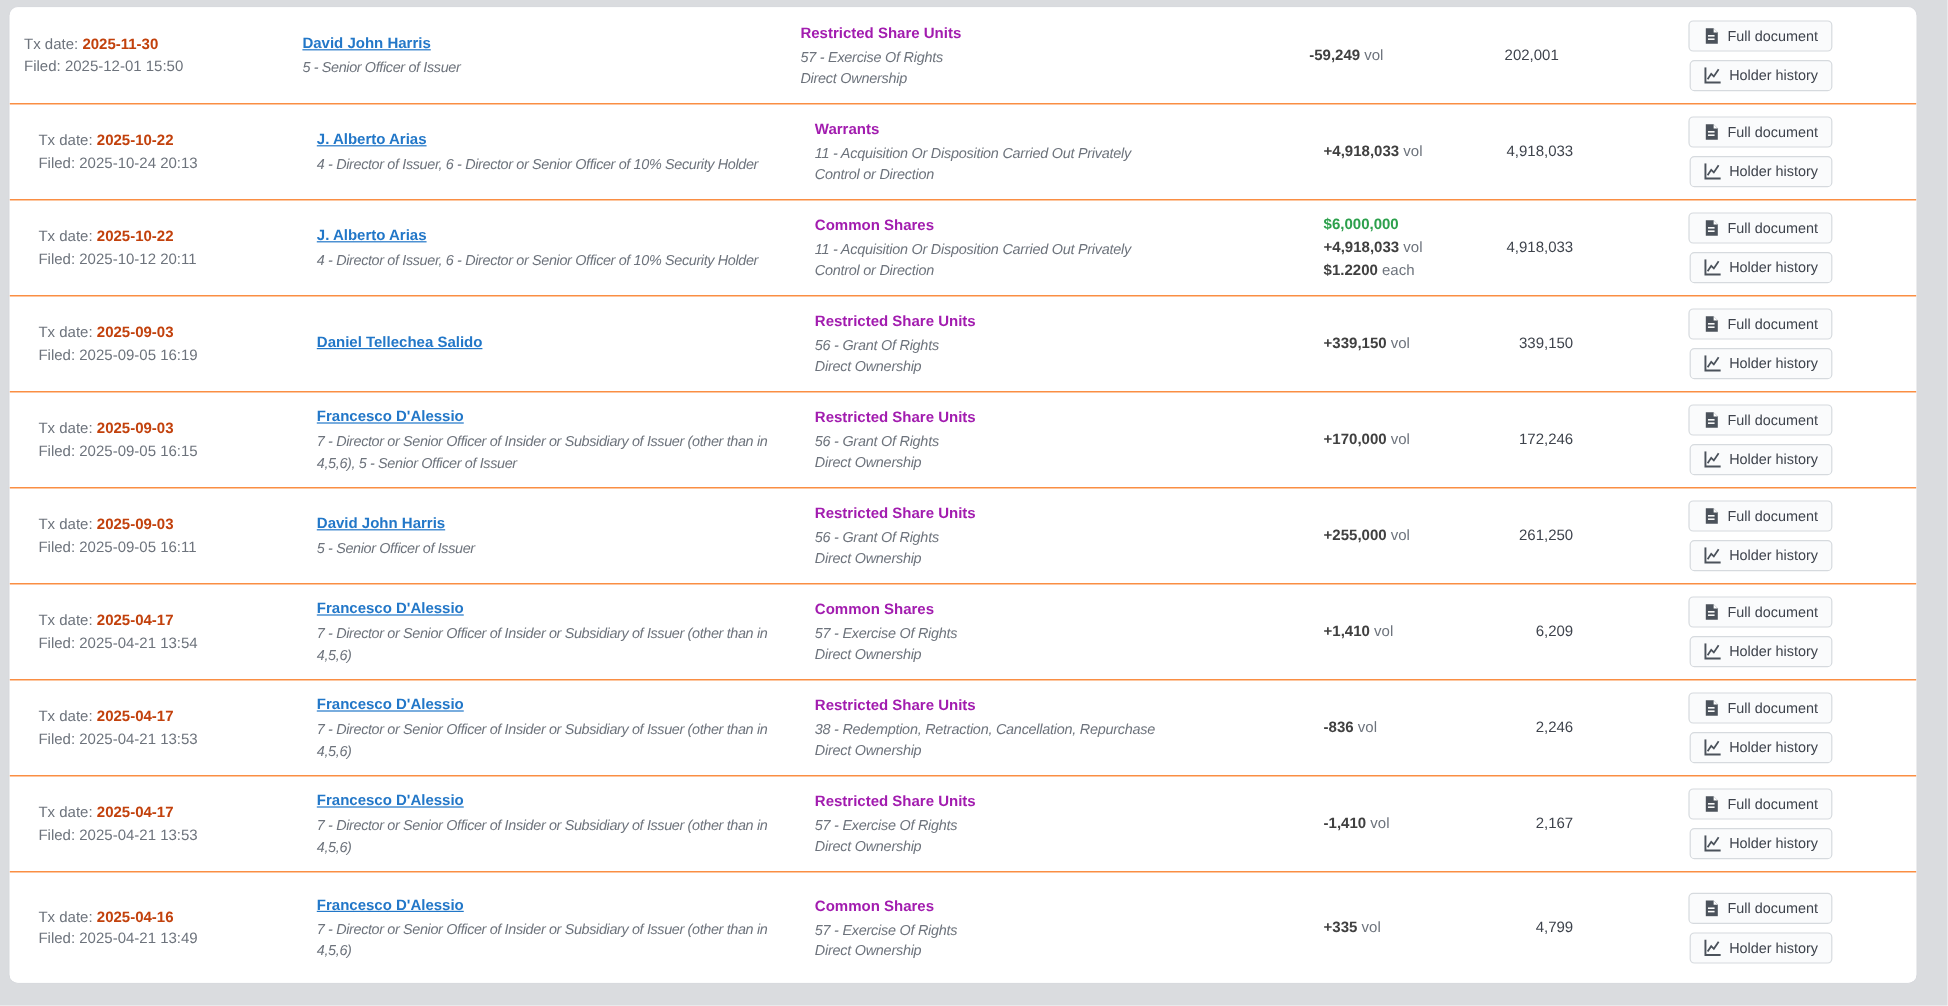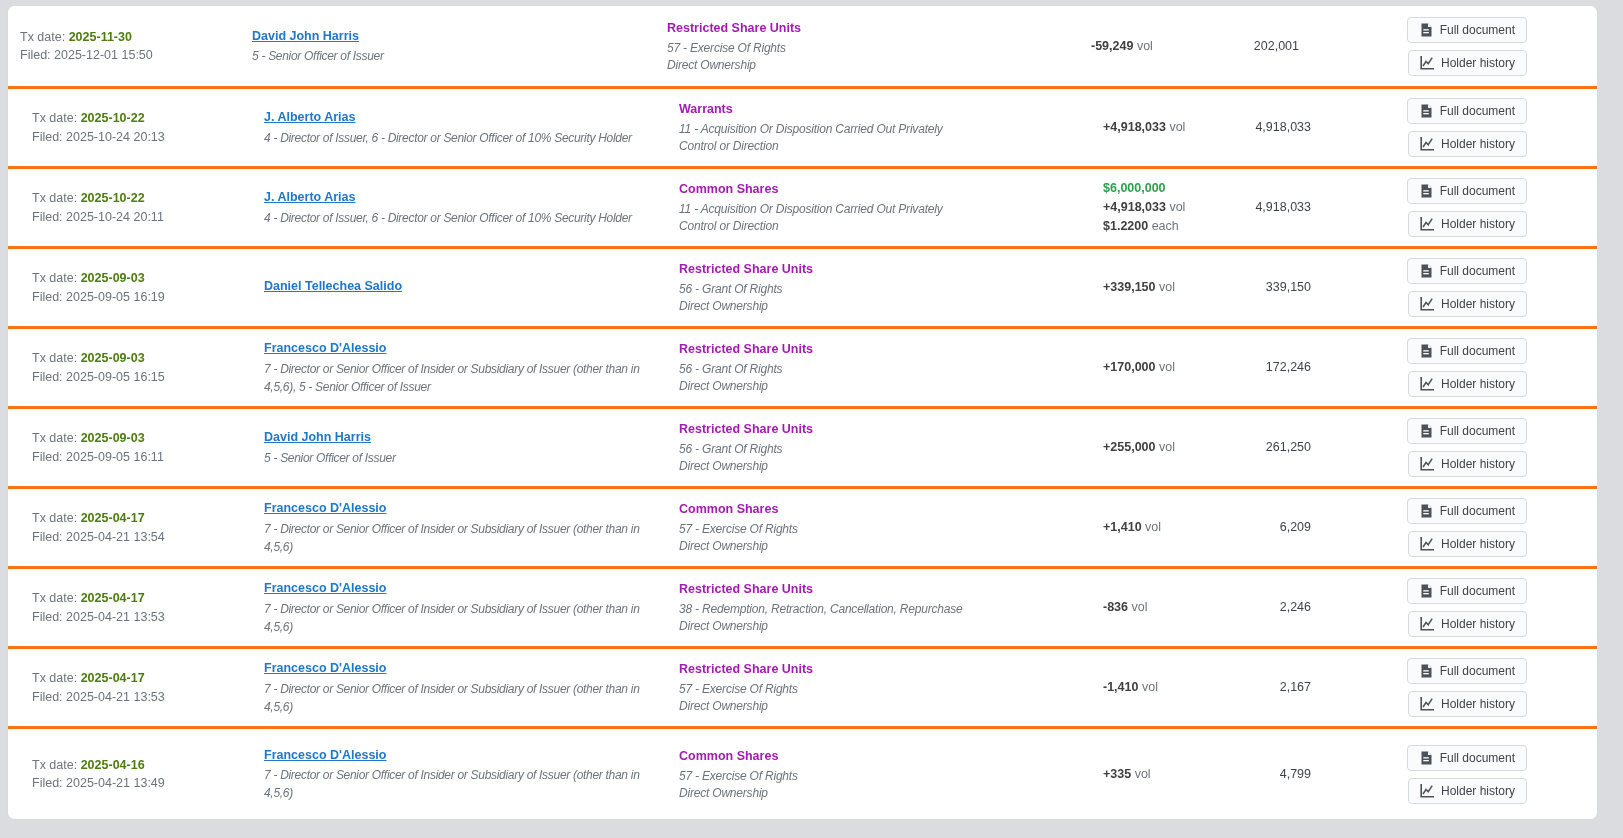--- a/index.html
+++ b/index.html
@@ -19,28 +19,28 @@
     overflow: hidden;
   }
   .row {
     display: grid;
     grid-template-columns: 232px 415px 420px 140px 88px 1fr;
     align-items: center;
     min-height: 80px;
     padding: 8px 12px;
     background: #ffffff;
   }
-  .row + .row { border-top: 3px solid #f97316; padding-left: 24px; }
+  .row + .row { border-top: 1px solid #f97316; padding-left: 24px; }
   .row:last-child { min-height: 93px; }
 
   .cell { line-height: 1.45; }
 
   
   .lbl, .gray { color: #6d737c; }
-  .dval { color: #4d7c0f; font-weight: bold; }
+  .dval { color: #c2410c; font-weight: bold; }
 
   
   .holder-link {
     color: #2277c8;
     font-weight: bold;
     text-decoration: underline;
     display: inline-block;
     margin-bottom: 2px;
   }
   .roles {
@@ -207,21 +207,21 @@
         <span>Holder history</span>
       </button>
     </div>
 
   </div>
 
   <div class="row">
 
     <div class="cell">
       <div><span class="lbl">Tx date:</span> <span class="dval">2025-10-22</span></div>
-      <div class="gray"><span>Filed:</span> <span>2025-10-24 20:11</span></div>
+      <div class="gray"><span>Filed:</span> <span>2025-10-12 20:11</span></div>
     </div>
 
     <div class="cell">
       <a class="holder-link" href="#">J. Alberto Arias</a>
       <div class="roles">4 - Director of Issuer, 6 - Director or Senior Officer of 10% Security Holder</div>
     </div>
 
     <div class="cell">
       <div class="sec-title">Common Shares</div>
       <div class="sec-sub">11 - Acquisition Or Disposition Carried Out Privately</div>

